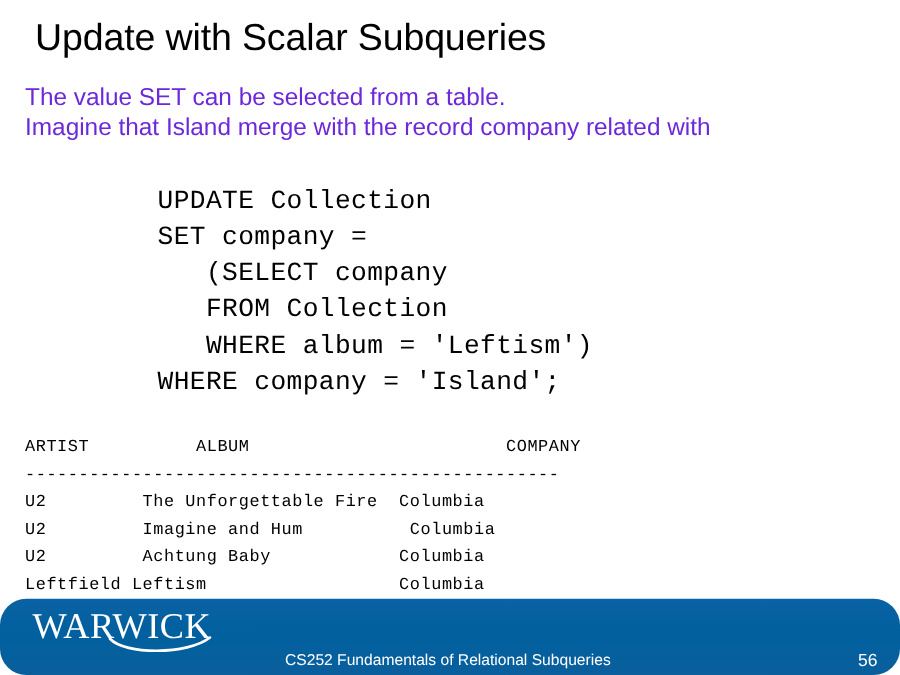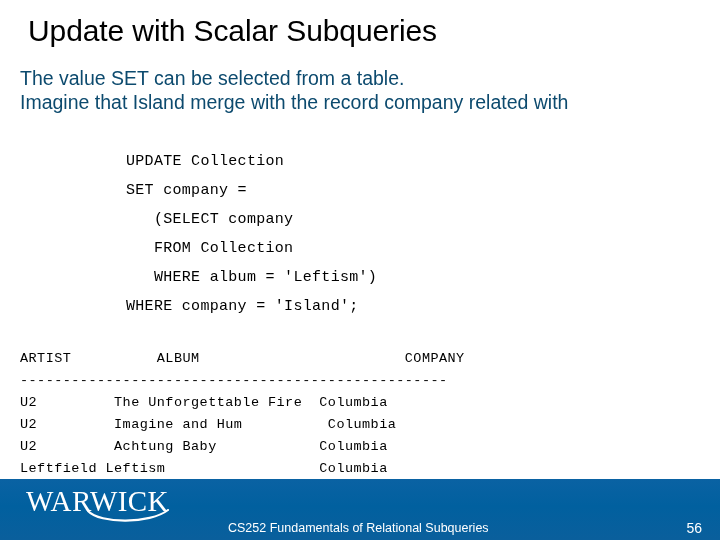--- a/index.html
+++ b/index.html
@@ -43,40 +43,40 @@
   .body-block {
     position: absolute;
     left: 20px;
     top: 66px;
     width: 690px;
   }
   .body-line {
     font-family: "Liberation Sans", sans-serif;
     font-size: 19.5px;
     font-weight: 400;
-    color: #0c4a6e;
+    color: #6d28d9;
     line-height: 24px;
     margin: 0;
     padding: 0;
   }
   .body-line .hang {
     display: block;
     padding-left: 26px;
   }
 
   
   .sql-block {
     position: absolute;
     left: 0px;
     top: 147px;
     width: 720px;
   }
   .sql-line {
     font-family: "Liberation Mono", "DejaVu Sans Mono", monospace;
-    font-size: 15px;
+    font-size: 21px;
     color: #000000;
     line-height: 29px;
     white-space: pre;
     margin: 0;
     padding: 0 4px 0 126px;
     letter-spacing: 0.3px;
   }
 
   
   .result-block {
@@ -100,20 +100,21 @@
   }
 
   
   .footer {
     position: absolute;
     left: 0;
     bottom: 0;
     width: 720px;
     height: 61px;
     background: linear-gradient(180deg, #0a62a3 0%, #01609f 45%, #0a5f9c 100%);
+    border-radius: 21px;
   }
   .brand {
     position: absolute;
     left: 26px;
     top: 6px;
     width: 200px;
     height: 44px;
   }
   .brand-word {
     font-family: "Liberation Serif", "DejaVu Serif", serif;

